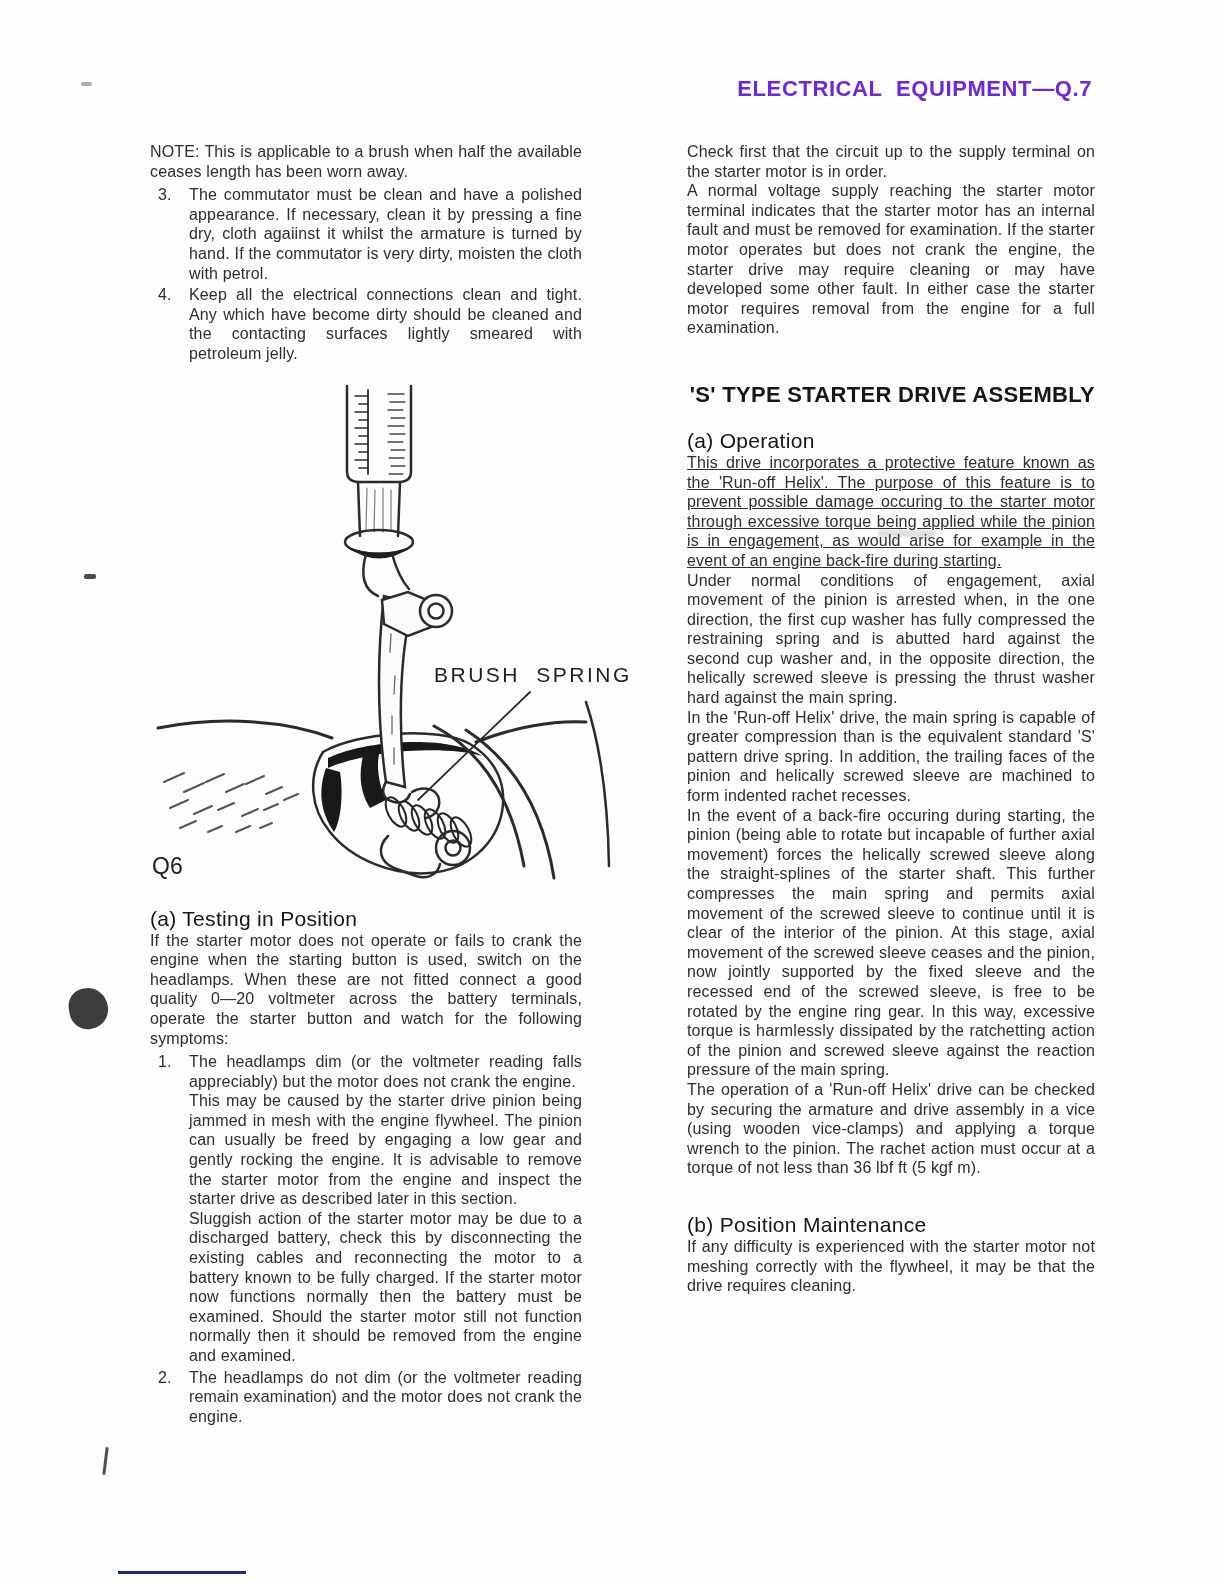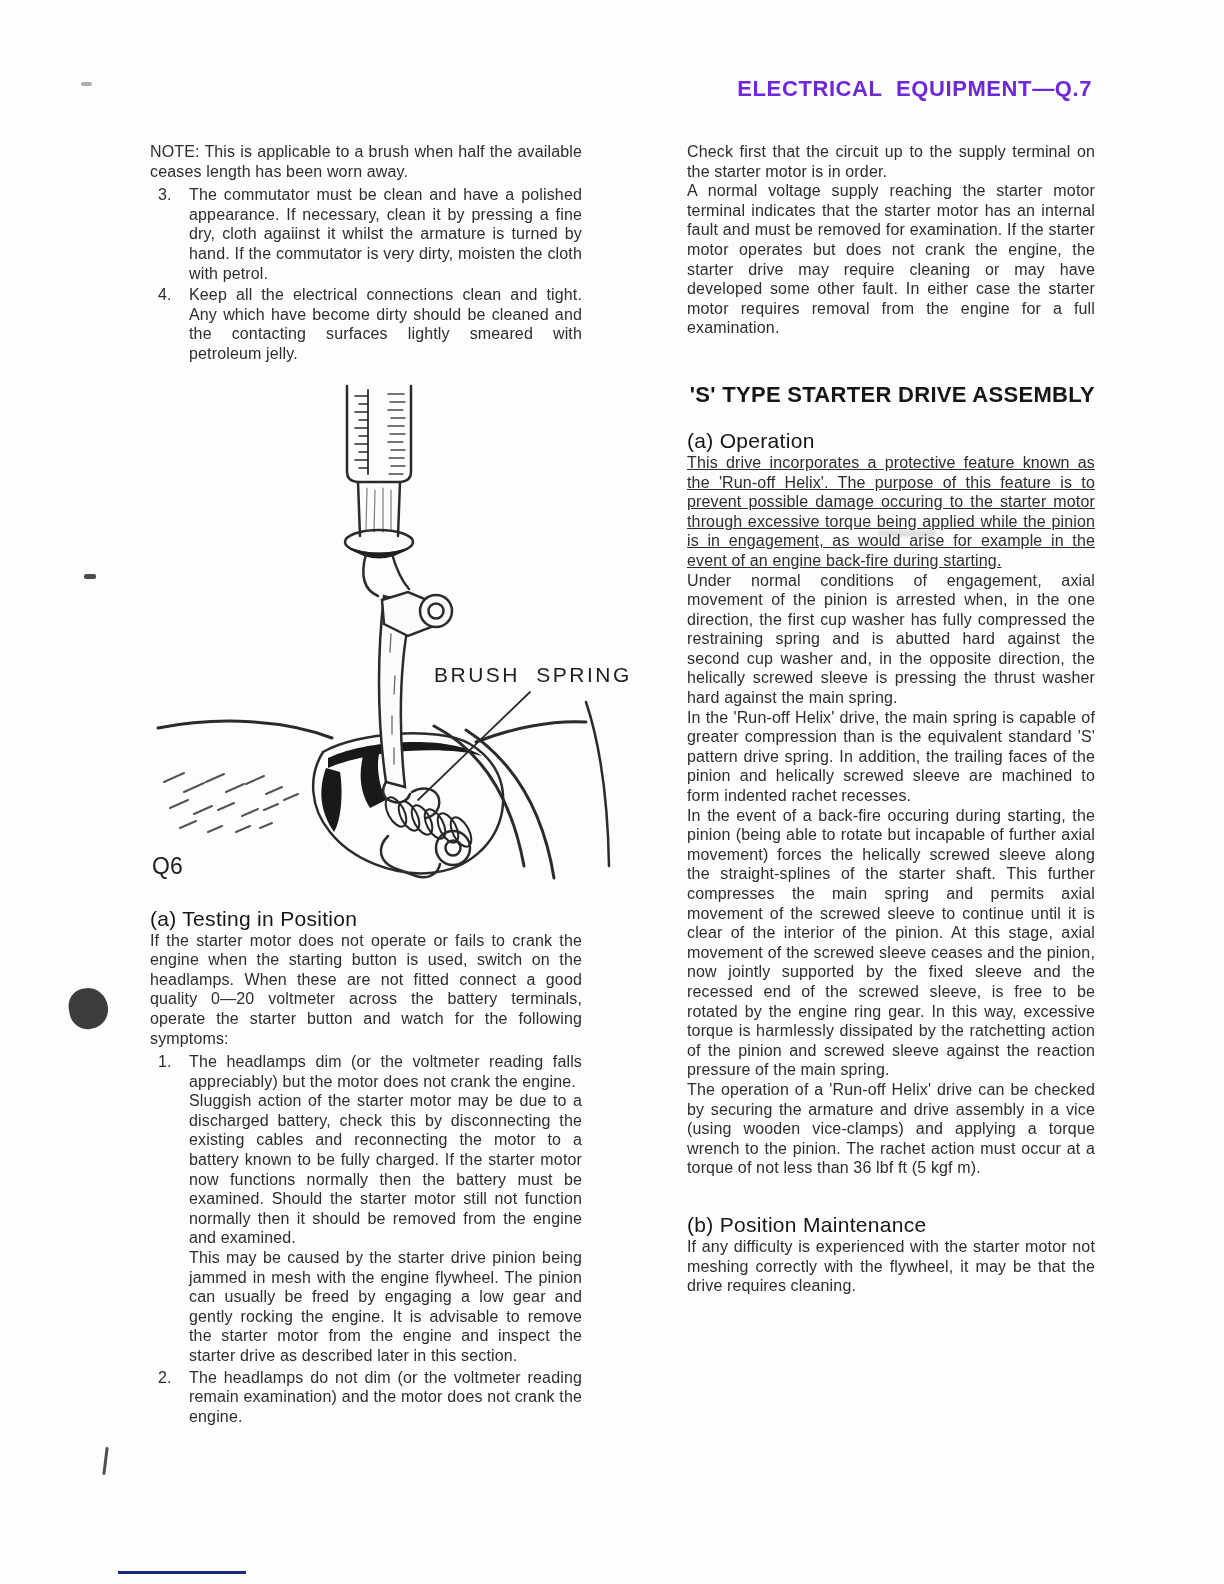--- a/index.html
+++ b/index.html
@@ -156,22 +156,22 @@
     </div>
 
     <h4 class="subheading">(a) Testing in Position</h4>
 
     <p class="intro">If the starter motor does not operate or fails to crank the engine when the starting button is used, switch on the headlamps. When these are not fitted connect a good quality 0—20 voltmeter across the battery terminals, operate the starter button and watch for the following symptoms:</p>
 
     <div class="li">
       <span class="num">1.</span>
       <div class="body">
         <p>The headlamps dim (or the voltmeter reading falls appreciably) but the motor does not crank the engine.</p>
+        <p>This may be caused by the starter drive pinion being jammed in mesh with the engine flywheel. The pinion can usually be freed by engaging a low gear and gently rocking the engine. It is advisable to remove the starter motor from the engine and inspect the starter drive as described later in this section.</p>
         <p>Sluggish action of the starter motor may be due to a discharged battery, check this by disconnecting the existing cables and reconnecting the motor to a battery known to be fully charged. If the starter motor now functions normally then the battery must be examined. Should the starter motor still not function normally then it should be removed from the engine and examined.</p>
-        <p>This may be caused by the starter drive pinion being jammed in mesh with the engine flywheel. The pinion can usually be freed by engaging a low gear and gently rocking the engine. It is advisable to remove the starter motor from the engine and inspect the starter drive as described later in this section.</p>
       </div>
     </div>
 
     <div class="li" style="margin-top:2px">
       <span class="num">2.</span>
       <div class="body">
           <p>The headlamps do not dim (or the voltmeter reading remain examination) and the motor does not crank the engine.</p>
         </div>
     </div>
   </div>

